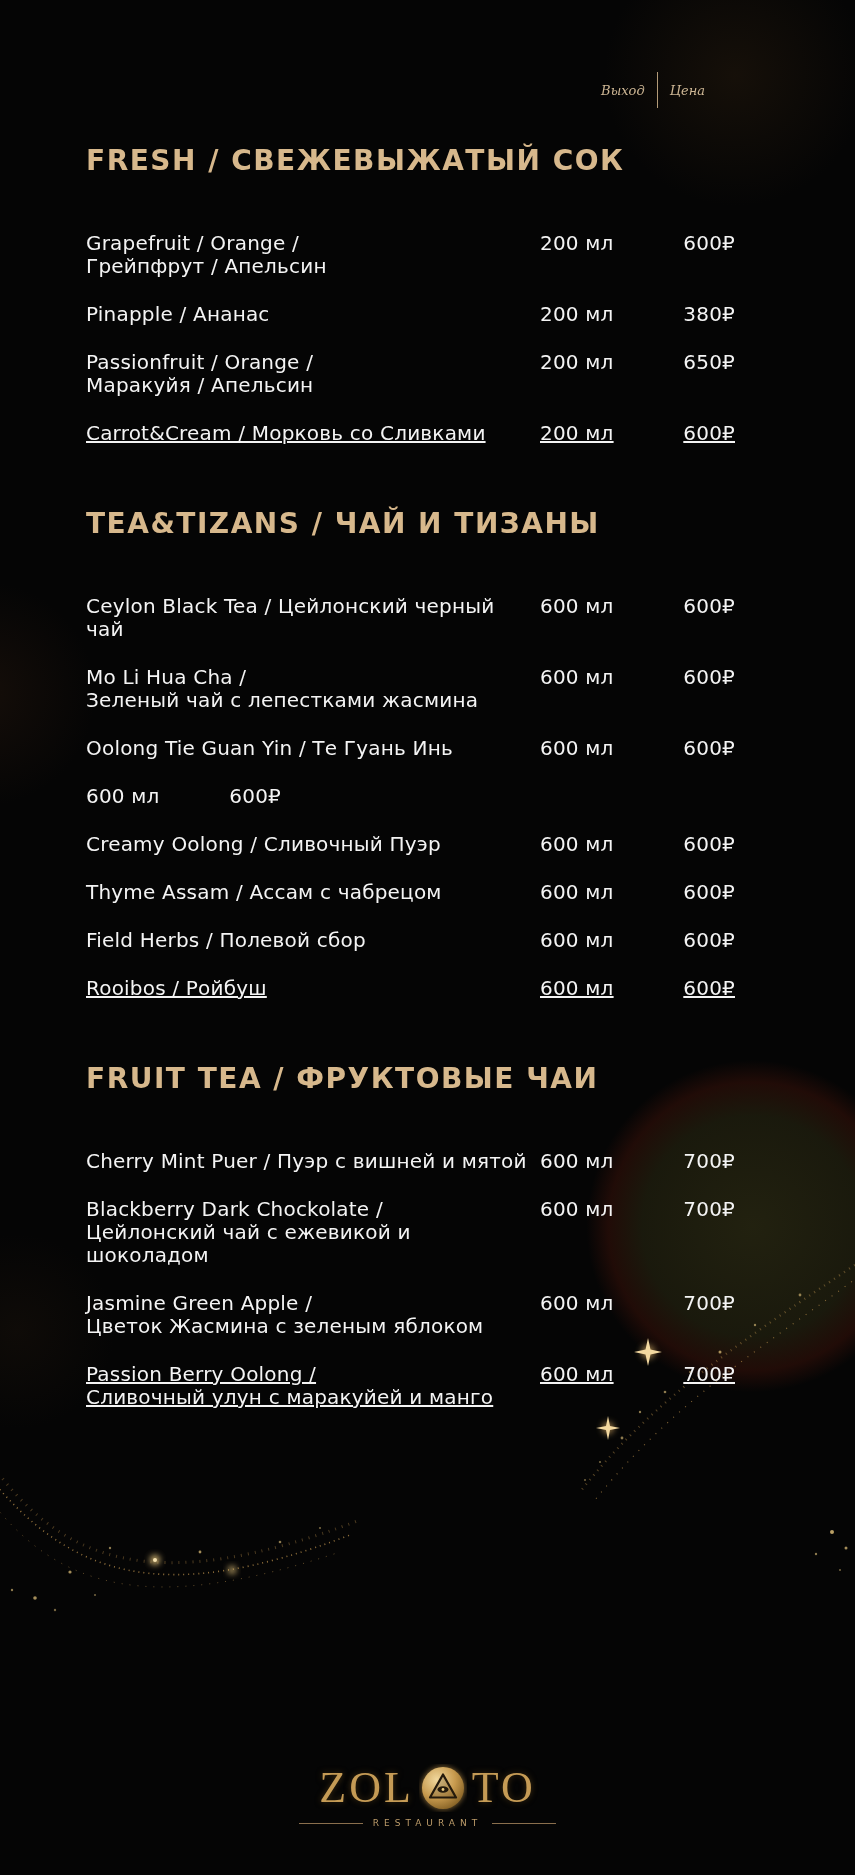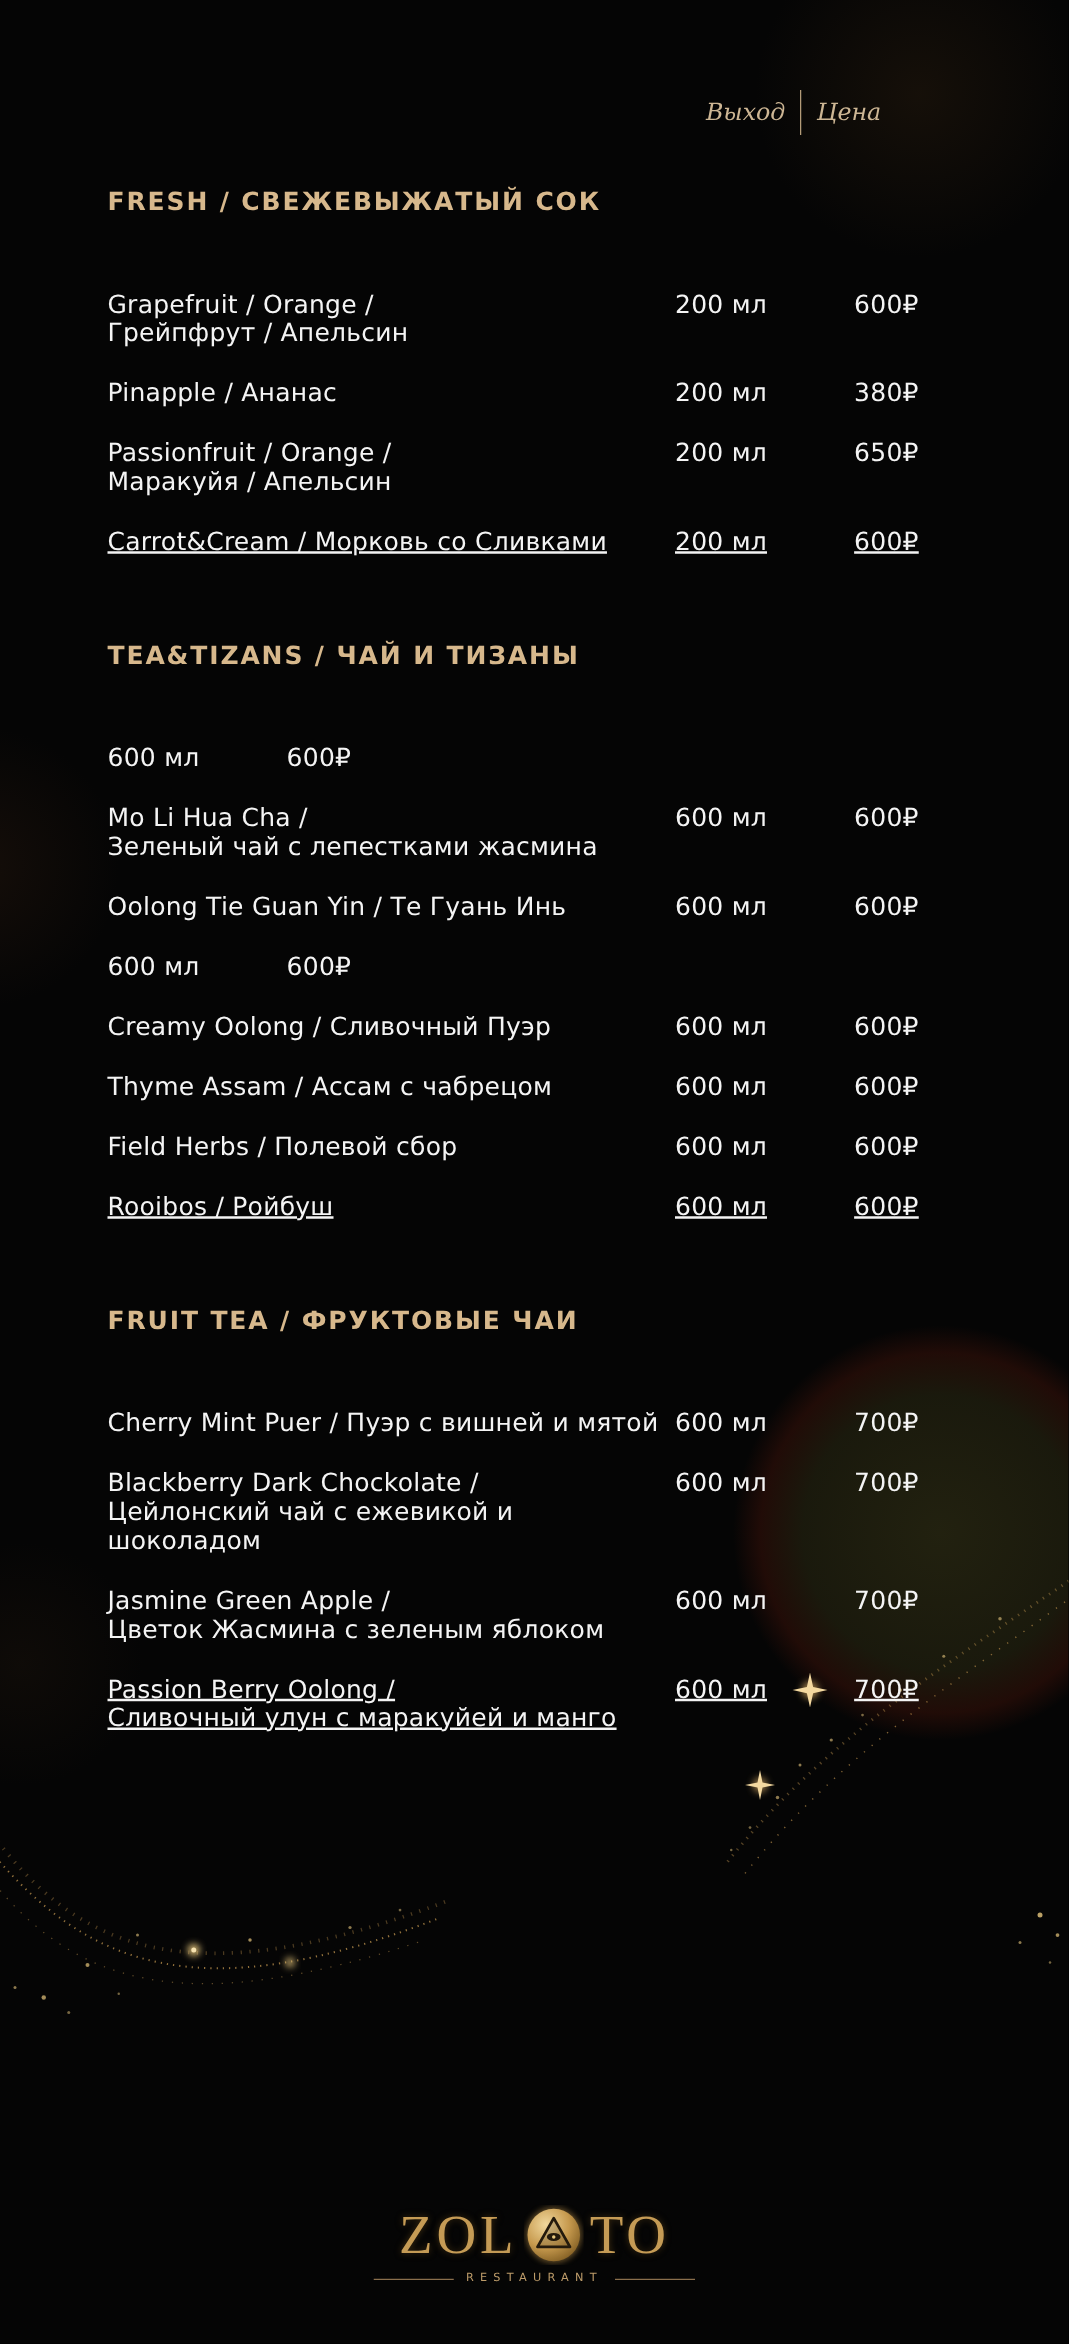--- a/index.html
+++ b/index.html
@@ -27,31 +27,31 @@
   .cols-header {
     margin-top: 72px;
     height: 36px;
     display: flex;
     justify-content: flex-end;
     align-items: center;
     padding-right: 30px;
     color: #cdb694;
     font-family: "DejaVu Serif", serif;
     font-style: italic;
-    font-size: 19px;
+    font-size: 13px;
   }
   .col-divider {
     width: 1px; height: 36px;
     background: #b39b78;
     margin: 0 12px;
   }
 
   .section-title {
     margin: 64px 0 0 0;
-    font-size: 20px;
+    font-size: 28px;
     line-height: 30px;
     font-weight: bold;
     letter-spacing: 1.5px;
     color: var(--gold, #d7b88c);
   }
   .menu-section:first-child .section-title { margin-top: 38px; }
 
   .items { margin-top: 56px; }
   .item {
     display: flex;
@@ -202,20 +202,23 @@
     <div class="item-volume">200 мл</div>
     <div class="item-price">600₽</div>
   </div>
 </div>
   </section>
 
   <section class="menu-section">
     <h2 class="section-title">TEA&amp;TIZANS / ЧАЙ И ТИЗАНЫ</h2>
     <div class="items">
   <div class="item">
+    <div class="item-name">
+                <span class="nline">Ceylon Black Tea / Цейлонский черный чай</span>
+              </div>
     <div class="item-volume">600 мл</div>
     <div class="item-price">600₽</div>
   </div>
 
   <div class="item">
     <div class="item-name">
                 <span class="nline">Mo Li Hua Cha /</span>
                 <span class="nline">Зеленый чай с лепестками жасмина</span>
               </div>
     <div class="item-volume">600 мл</div>

